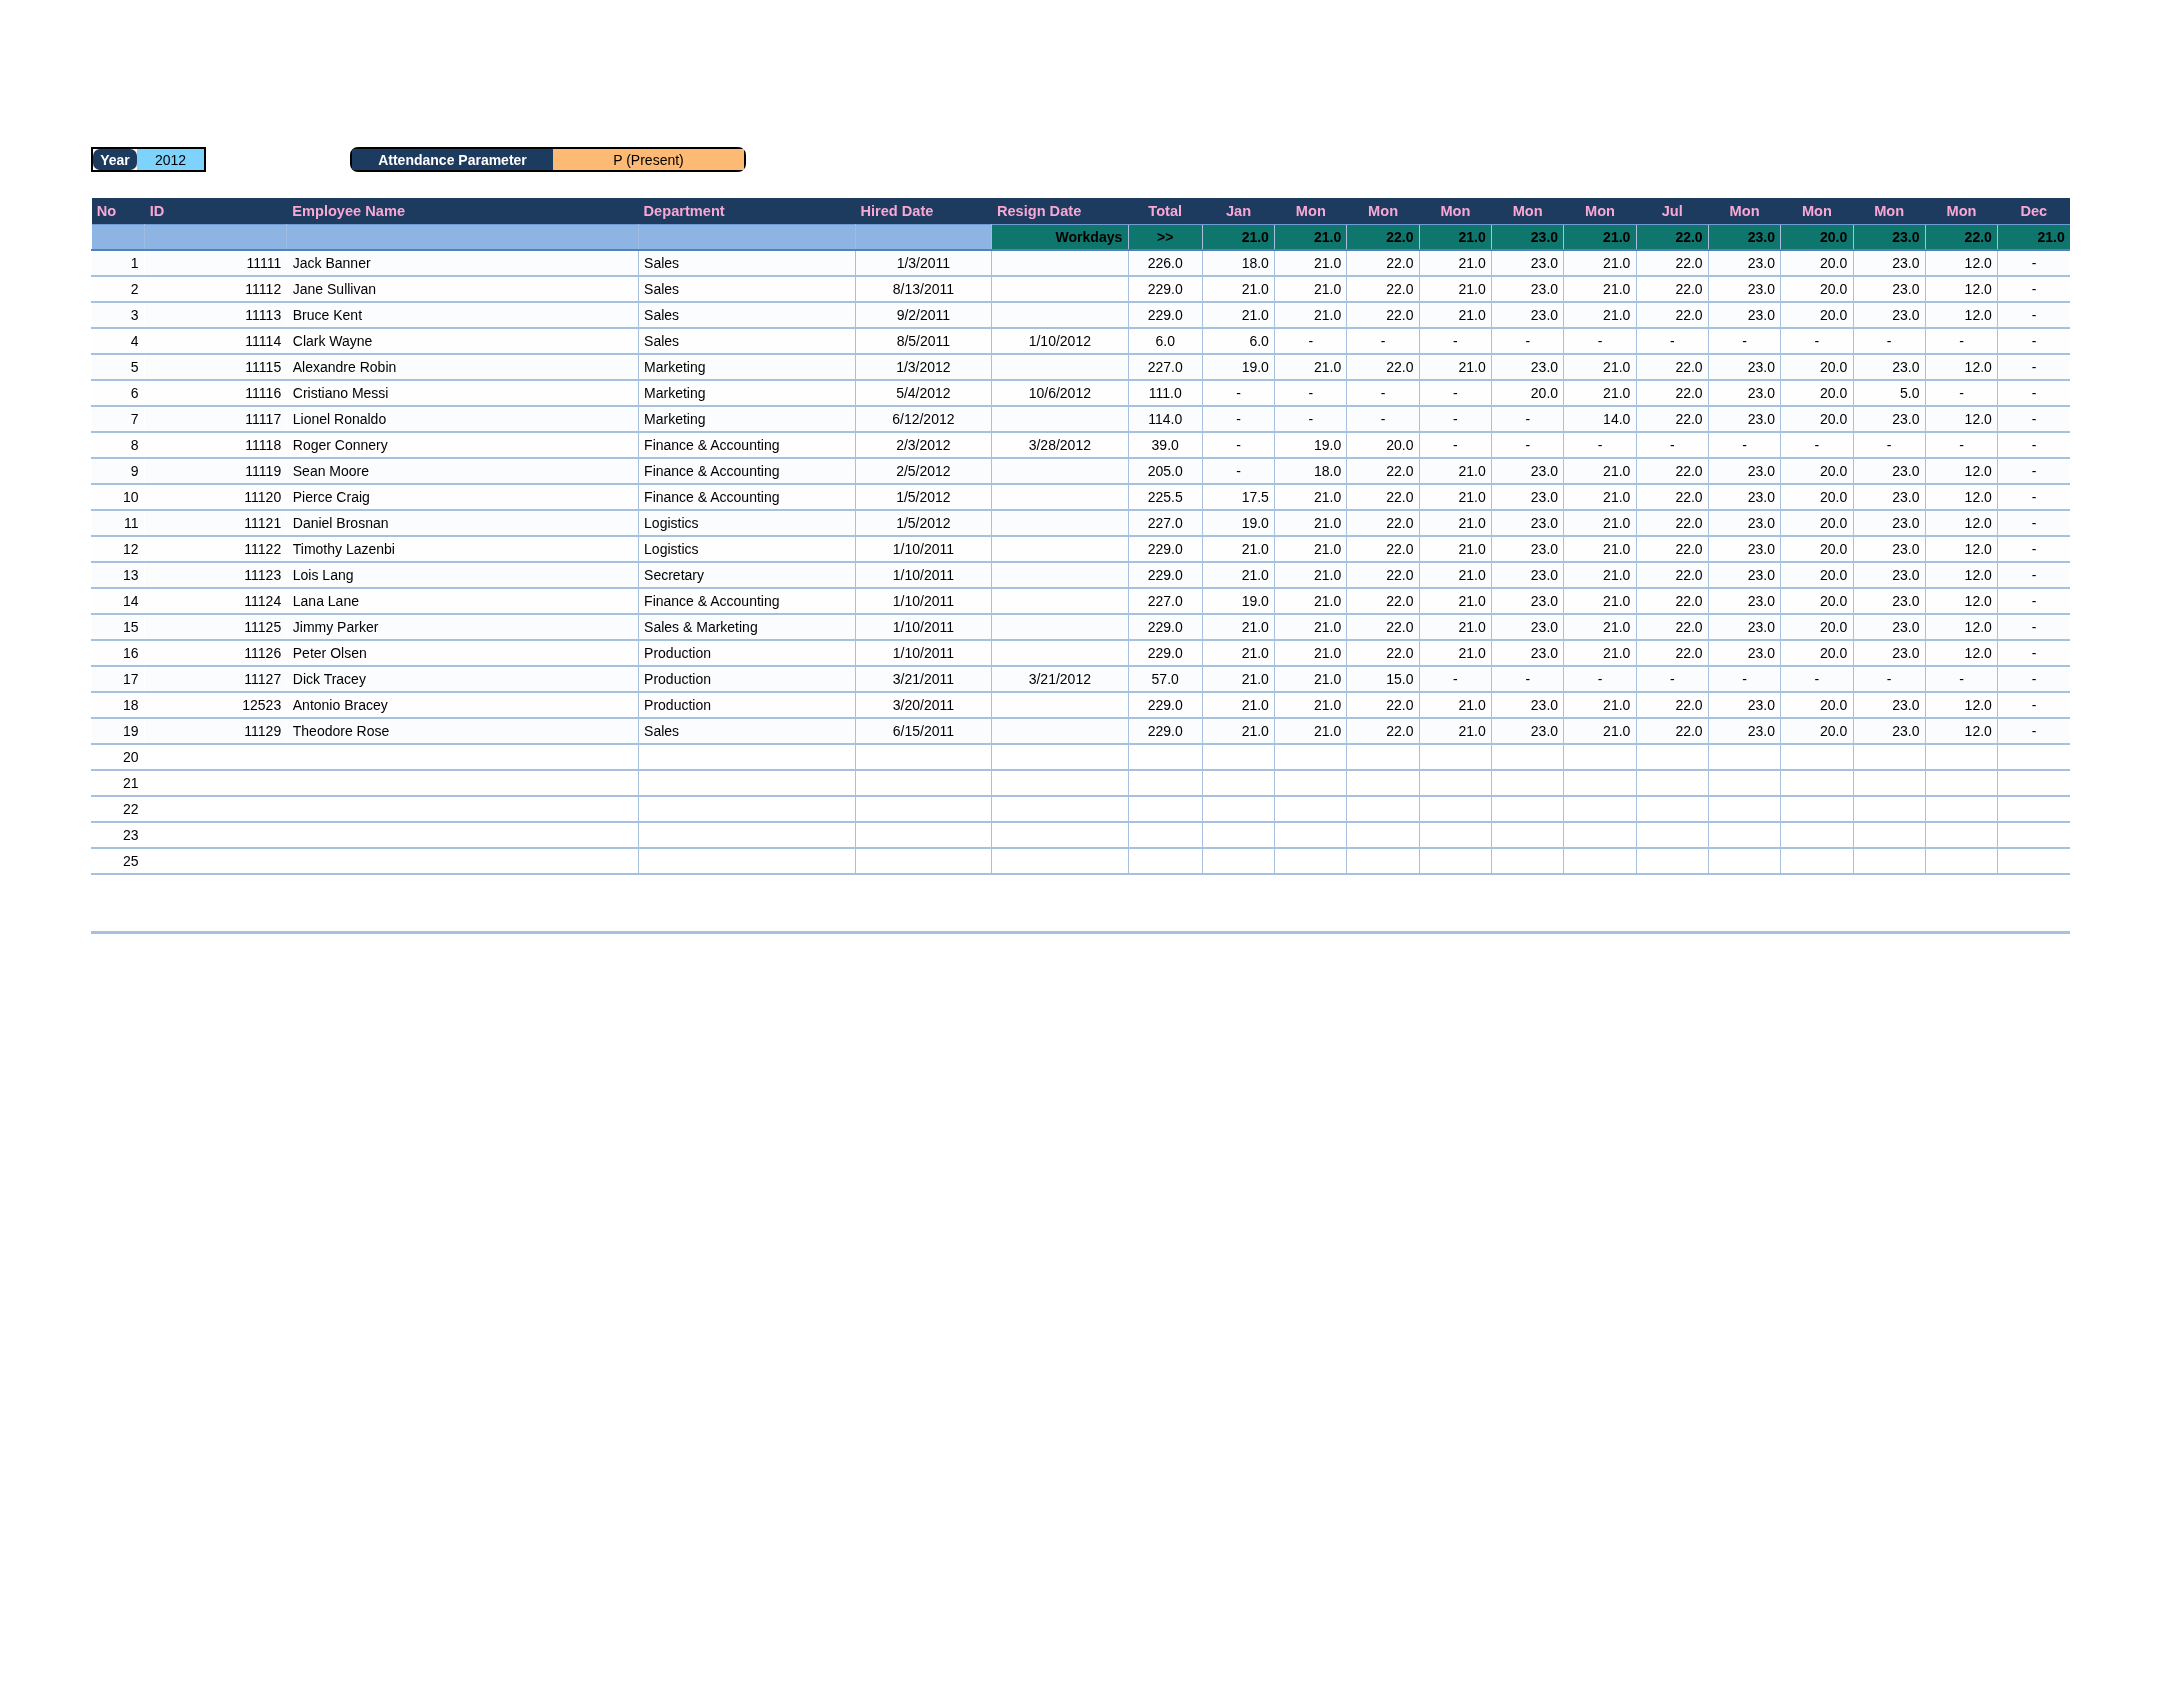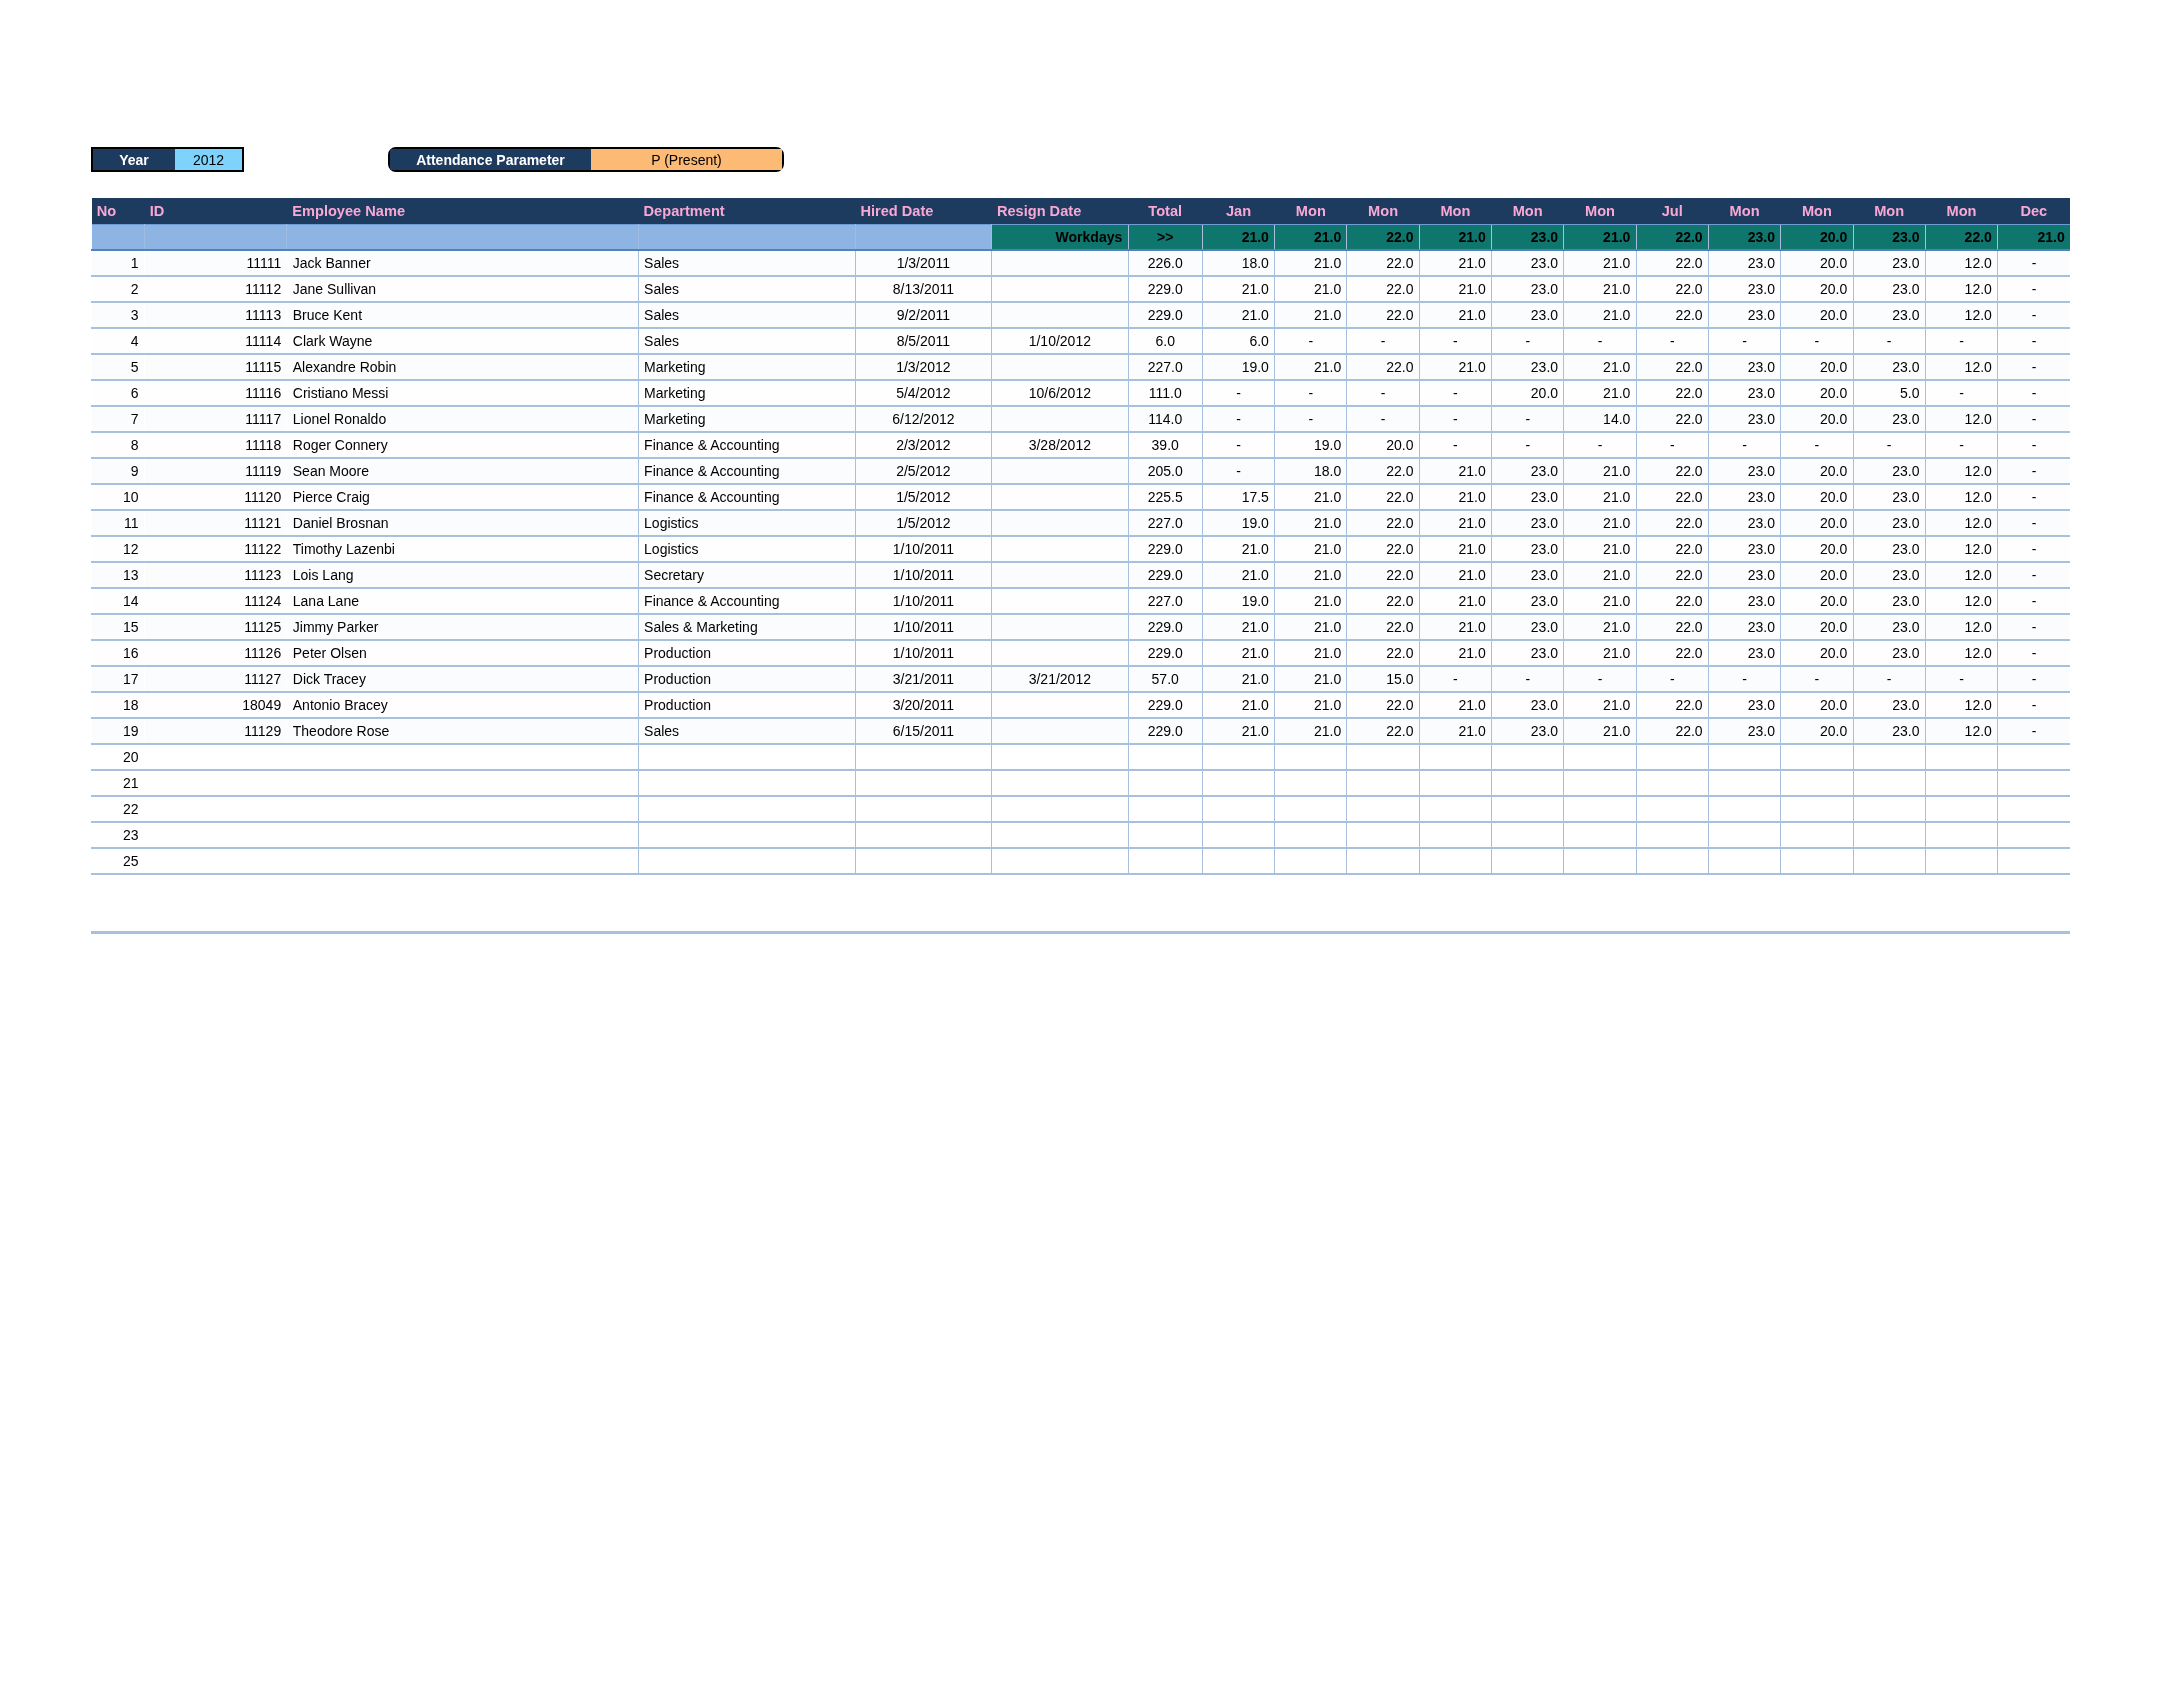--- a/index.html
+++ b/index.html
@@ -45,21 +45,21 @@
     background: #7dd3fc;
     color: #000000;
     font-size: 14px;
     display: flex;
     align-items: center;
     justify-content: center;
     white-space: nowrap;
     box-sizing: border-box;
   }
   #year-group { }
-  #year-label { width: 82px; }
+  #year-label { width: 44px; border-radius: 7px; }
   #year-value { width: 67px; }
 
   #attendance-group {
     margin-left: 144px;
     border-radius: 8px;
   }
   #attendance-label { width: 201px; }
   #attendance-value {
     width: 191px;
     background: #fdba74;
@@ -615,21 +615,21 @@
           <td class="c-dash">-</td>
           <td class="c-dash">-</td>
           <td class="c-dash">-</td>
           <td class="c-dash">-</td>
           <td class="c-dash">-</td>
           <td class="c-dash">-</td>
           <td class="c-dash">-</td>
         </tr>
         <tr class="data-row">
           <td class="c-no">18</td>
-          <td class="c-id">18049</td>
+          <td class="c-id">12523</td>
           <td class="c-name">Antonio Bracey</td>
           <td class="c-dept">Production</td>
           <td class="c-date">3/20/2011</td>
           <td class="c-date"></td>
           <td class="c-total">229.0</td>
           <td class="c-num">21.0</td>
           <td class="c-num">21.0</td>
           <td class="c-num">22.0</td>
           <td class="c-num">21.0</td>
           <td class="c-num">23.0</td>

